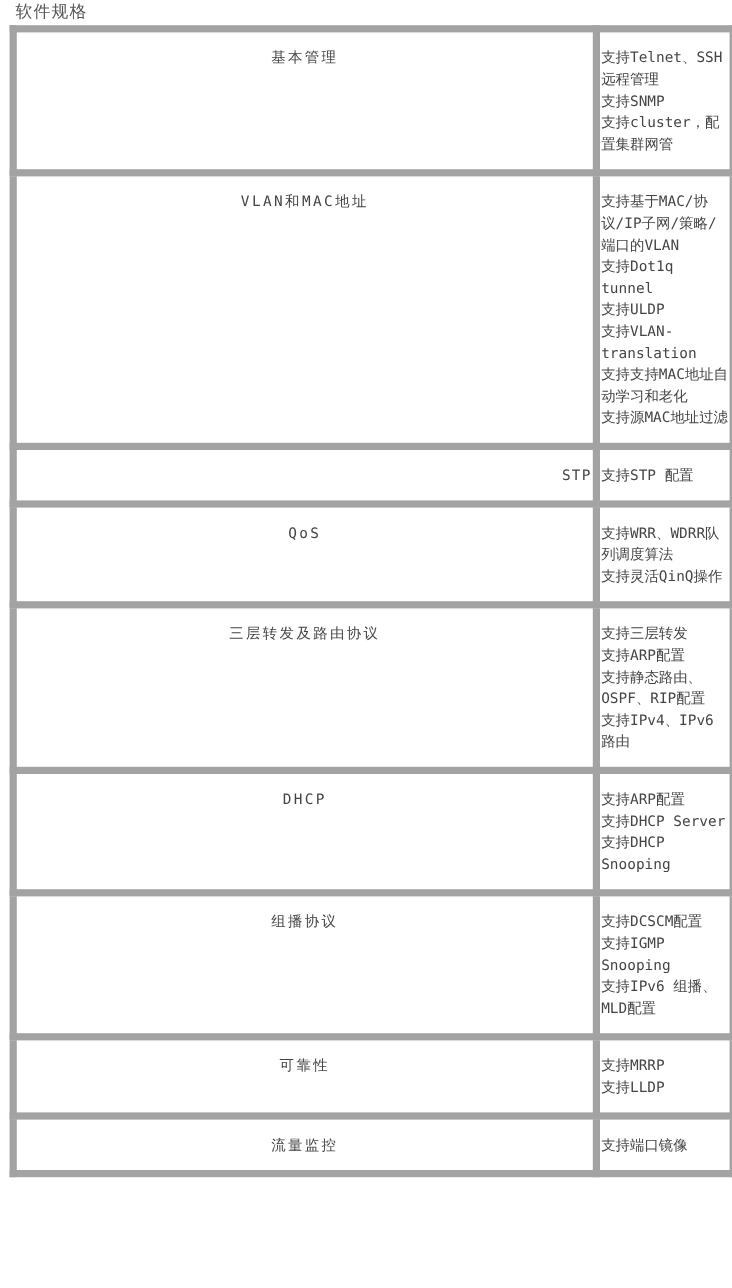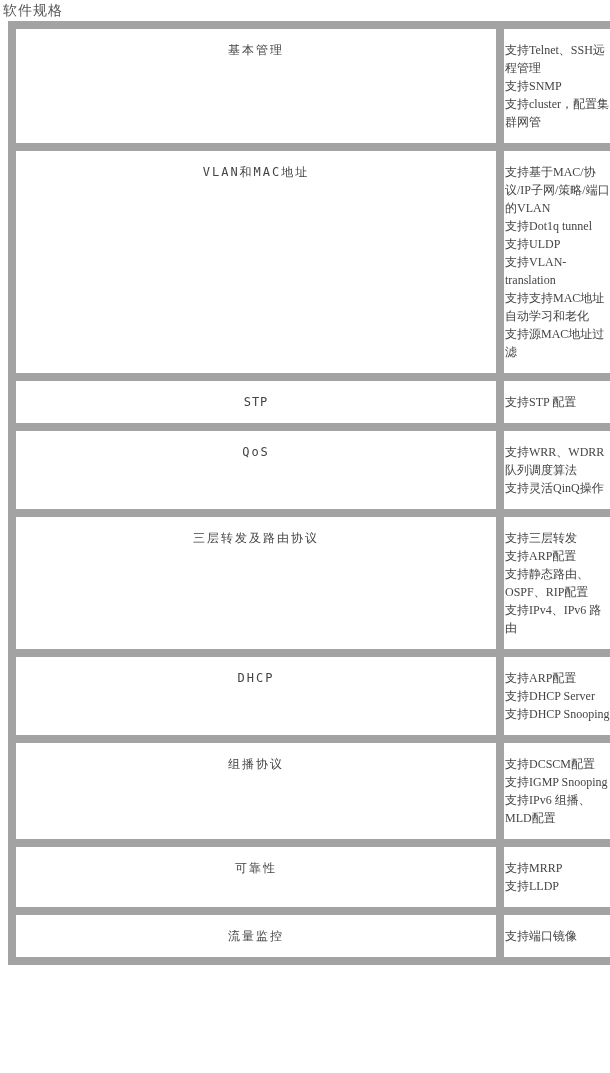--- a/index.html
+++ b/index.html
@@ -10,54 +10,53 @@
   body {
     width: 610px;
     min-height: 1073px;
     font-family: "DejaVu Sans Mono", "DejaVu Sans", monospace;
     color: #444444;
   }
   .page-title {
     font-size: 14px;
     line-height: 16px;
     color: #555555;
-    padding: 2px 0 3px 3px;
+    padding: 2px 0 3px 13px;
     letter-spacing: 1px;
   }
   table.specs {
     border-collapse: collapse;
     margin-left: 8px;
     width: 594px;
     table-layout: fixed;
   }
   table.specs td {
-    border: 8px solid #a3a3a3;
+    border: 6px solid #a3a3a3;
     vertical-align: top;
     padding: 12px 1px;
     font-size: 12px;
     line-height: 18px;
     overflow: hidden;
   }
   td.category {
     width: 478px;
     text-align: center;
     letter-spacing: 2px;
   }
   td.category.align-left {
-    text-align: center;
+    text-align: right;
     letter-spacing: 1px;
   }
   td.features {
     width: 106px;
     letter-spacing: 0;
   }
   .feature-line {
     white-space: normal;
     word-break: break-word;
-    font-family: Liberation Serif, serif;
   }
 </style>
 </head>
 <body>
 
 <div class="page-title">软件规格</div>
 
 <table class="specs">
   <tbody id="specs-body">
       <tr>

